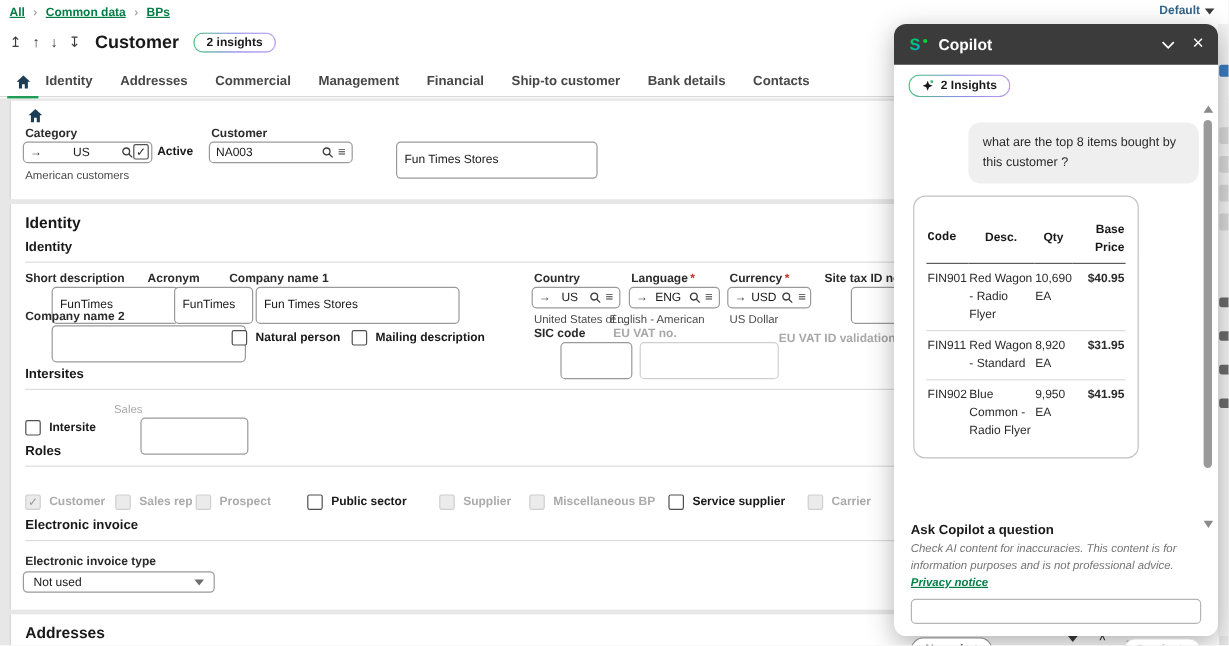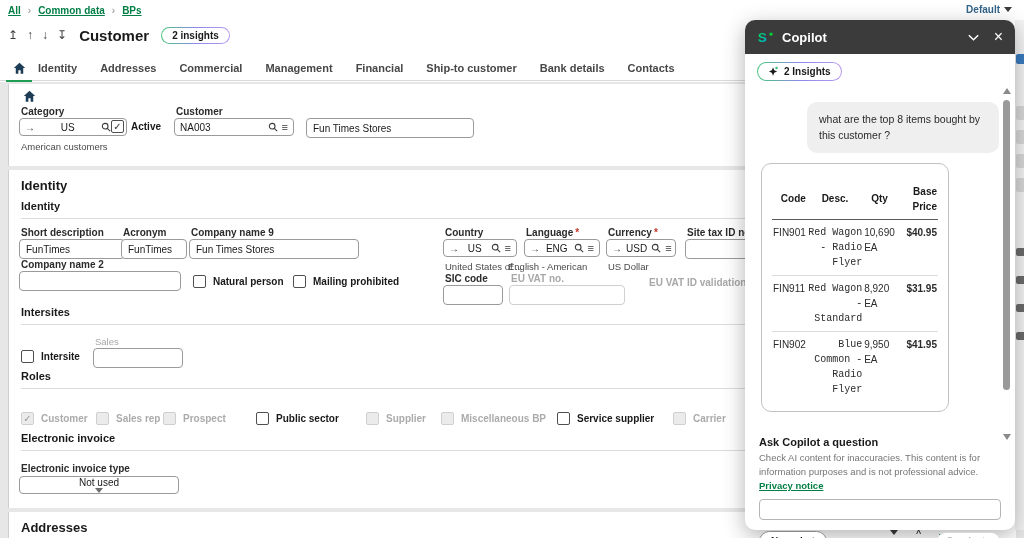--- a/index.html
+++ b/index.html
@@ -39,37 +39,37 @@
   .sec-title { position:absolute; font-size:13px; font-weight:bold; color:#191919; }
   .sub-title { position:absolute; font-size:11px; font-weight:bold; color:#191919; }
   .rule { position:absolute; left:12px; right:12px; border-top:1px solid #dcdcdc; }
 
   .f-label { position:absolute; font-size:10px; font-weight:bold; color:#2b2b2b; white-space:nowrap; }
   .f-label .req { color:#c7352b; margin-left:2px; }
   .f-label.dis { color:#a8a8a8; }
   .f-hint { position:absolute; font-size:9.5px; color:#4a4a4a; white-space:nowrap; }
   .f-hint.lite { color:#a8a8a8; }
 
-  .t-input { position:absolute; height:20px; border:1px solid #9a9a9a; border-radius:4px; background:#fff; font-size:10px; padding:0 6px; font-family:"Liberation Sans",sans-serif; color:#191919; }
+  .t-input { position:absolute; height:31px; border:1px solid #9a9a9a; border-radius:4px; background:#fff; font-size:10px; padding:0 6px; font-family:"Liberation Sans",sans-serif; color:#191919;margin-left:24px; }
   .t-input.dis { border-color:#cfcfcf; }
 
   .lookup { position:absolute; height:18px; border:1px solid #9a9a9a; border-radius:4px; background:#fff; display:flex; align-items:center; font-size:10px; padding:0 5px; gap:4px; cursor:text; }
   .lookup .goto { color:#3b3b3b; font-size:10px; cursor:pointer; }
   .lookup .val { flex:1; text-align:center; color:#191919; }
   .lookup .list-ic { color:#3b3b3b; font-size:11px; cursor:pointer; line-height:1; }
 
   .mag { width:10px; height:10px; cursor:pointer; flex:none; }
 
   .cb { width:13px; height:13px; border:1.5px solid #4f4f4f; border-radius:2px; background:#fff; display:inline-flex; align-items:center; justify-content:center; font-size:10px; color:#2e2e2e; cursor:pointer; flex:none; }
   .cb.dis { border:1px solid #cfcfcf; background:#ebebeb; cursor:default; color:#9a9a9a; }
   .cb-item { position:absolute; display:flex; align-items:center; gap:7px; }
   .cb-item .cb-label { font-size:10px; font-weight:bold; color:#191919; white-space:nowrap; }
   .cb-item.dis .cb-label { color:#ababab; }
 
-  .select-box { position:absolute; height:18px; border:1px solid #9a9a9a; border-radius:4px; background:#fff; display:flex; align-items:center; justify-content:space-between; font-size:10px; padding:0 8px; cursor:pointer;flex-direction:column; }
+  .select-box { position:absolute; height:18px; border:1px solid #9a9a9a; border-radius:4px; background:#fff; display:flex; align-items:center; justify-content:space-between; font-size:10px; padding:0 8px; cursor:pointer; }
   .select-box .sel-caret { border-top-color:#6e6e6e; }
 
   .refresh-ic { position:absolute; font-size:13px; color:#9a9a9a; cursor:pointer; }
 
   
   #copilot { position:absolute; left:745px; top:20px; width:270px; height:510px; background:#fff; border-radius:10px; box-shadow:0 6px 22px rgba(0,0,0,.3); z-index:5; }
   .cp-header { position:absolute; left:0; top:0; right:0; height:34px; background:#3b3b3b; border-radius:10px 10px 0 0; display:flex; align-items:center; padding:0 12px; }
   .cp-title { color:#fff; font-size:13px; font-weight:bold; margin-left:8px; flex:1; }
   .cp-hicon { margin-left:14px; cursor:pointer; display:flex; align-items:center; }
   .cp-close { color:#fff; font-size:16px; line-height:1; }
@@ -77,37 +77,37 @@
   .cp-badge-row { position:absolute; top:42px; left:12px; }
   .cp-badge { display:inline-flex; align-items:center; gap:5px; border:1.5px solid transparent; border-radius:999px;
     background:linear-gradient(#fff,#fff) padding-box, linear-gradient(90deg,#49c77e,#8b8ae8,#b89bf0) border-box;
     font-size:10px; font-weight:bold; padding:3px 10px; cursor:pointer; }
 
   .cp-chat { position:absolute; left:0; top:66px; right:0; height:340px; overflow:hidden; }
   .bubble-user { margin:16px 16px 10px 62px; background:#efefef; border-radius:10px; padding:9px 12px; font-size:10.5px; line-height:1.55; color:#2b2b2b; }
   .bubble-ai { margin:4px 66px 0 16px; background:#fff; border:1px solid #c2c2c2; border-radius:10px; padding:9px 10px; font-size:10.5px; line-height:1.5; color:#2b2b2b; }
   .ai-table { width:100%; border-collapse:collapse; margin-top:8px; font-size:10px; }
   .ai-table th { font-size:10px; font-weight:bold; color:#191919; padding:3px 1px 5px; border-bottom:1.5px solid #5a5a5a; text-align:center; }
-  .ai-table th:first-child { text-align:right; }
+  .ai-table th:first-child { text-align:left;font-family:Liberation Mono, monospace; }
   .ai-table th:last-child { text-align:right; }
   .ai-table td { padding:5px 1px; vertical-align:top; color:#2b2b2b; }
   .ai-table tbody tr + tr td { border-top:1px solid #dcdcdc; }
   .td-code { text-align:left; width:16%; }
-  .td-desc { text-align:right; width:37%;font-family:Liberation Mono, monospace; }
+  .td-desc { text-align:left; width:37%; }
   .td-qty { text-align:left; width:17%; }
   .td-price { text-align:right; width:30%; font-weight:bold; color:#191919; }
 
   .cp-scroll { position:absolute; right:3px; top:68px; width:10px; height:352px; }
   .scr-up { position:absolute; top:0; left:1px; width:0; height:0; border-left:4px solid transparent; border-right:4px solid transparent; border-bottom:6px solid #8a8a8a; cursor:pointer; }
   .scr-thumb { position:absolute; top:12px; left:1px; width:7px; height:290px; background:#9a9a9a; border-radius:4px; cursor:grab; }
   .scr-down { position:absolute; bottom:0; left:1px; width:0; height:0; border-left:4px solid transparent; border-right:4px solid transparent; border-top:6px solid #8a8a8a; cursor:pointer; }
 
   .cp-footer { position:absolute; left:0; top:408px; right:0; bottom:0; padding:8px 14px 0; }
   .cp-ask { font-size:11px; font-weight:bold; color:#191919; }
-  .cp-disc { margin-top:3px; font-size:9.5px; color:#757575; line-height:1.45; }
+  .cp-disc { margin-top:3px; font-size:9.5px; color:#757575; line-height:1.45;font-style:italic; }
   .cp-disc a { color:#007e45; font-weight:bold; text-decoration:underline; cursor:pointer; }
   .cp-input { margin-top:7px; width:100%; height:21px; border:1px solid #b5b5b5; border-radius:4px; font-size:10.5px; padding:0 8px; font-family:"Liberation Sans",sans-serif; }
   .cp-btns { margin-top:11px; display:flex; justify-content:space-between; align-items:center; }
   .btn-newchat { border:1px solid #8a8a8a; border-radius:999px; background:#fff; font-size:10px; font-weight:bold; color:#191919; padding:4px 11px; cursor:pointer; font-family:"Liberation Sans",sans-serif; }
   .btn-send { border:1px solid #d9d9d9; border-radius:999px; background:#fff; font-size:10px; font-weight:bold; color:#b5b5b5; padding:3px 10px; display:flex; align-items:center; gap:5px; cursor:default; font-family:"Liberation Sans",sans-serif; }
 
   
   .right-sliver { position:absolute; right:0; top:20px; width:9px; height:510px; background:#f3f3f3; z-index:3; }
   .right-sliver .blk { position:absolute; left:1px; width:8px; height:14px; background:#d8d8d8; border-radius:2px 0 0 2px; }
   .right-sliver .blk.dark { background:#6b6b6b; height:8px; }
@@ -203,21 +203,21 @@
     <div class="sec-title" style="left:12px;top:8px">Identity</div>
     <div class="sub-title" style="left:12px;top:30px">Identity</div>
     <div class="rule" style="top:48px"></div>
 
     <div class="f-label" style="left:12px;top:57px">Short description</div>
     <input class="t-input" style="left: 10px; top: 69px; width: 106px;" value="FunTimes">
 
     <div class="f-label" style="left:114px;top:57px">Acronym</div>
     <input class="t-input" style="left: 112px; top: 69px; width: 66px;" value="FunTimes">
 
-    <div class="f-label" style="left:182px;top:57px">Company name 9</div>
+    <div class="f-label" style="left:182px;top:57px">Company name 1</div>
     <input class="t-input" style="left: 180px; top: 69px; width: 170px;" value="Fun Times Stores">
 
     <div class="f-label" style="left:436px;top:57px">Country</div>
     <div class="lookup" style="left:434px;top:69px;width:74px">
       <span class="goto">→</span>
       <span class="val">US</span>
       <svg class="mag" viewBox="0 0 12 12">
           <circle cx="5" cy="5" r="3.4" fill="none" stroke="#3b3b3b" stroke-width="1.3"></circle>
           <line x1="7.6" y1="7.6" x2="11" y2="11" stroke="#3b3b3b" stroke-width="1.3"></line>
         </svg>
@@ -254,21 +254,21 @@
 
     <div class="f-label" style="left:12px;top:89px">Company name 2</div>
     <input class="t-input" style="left: 10px; top: 101px; width: 162px;">
 
     <div class="cb-item" style="left:184px;top:105px">
       <span class="cb"></span>
       <span class="cb-label">Natural person</span>
     </div>
     <div class="cb-item" style="left:284px;top:105px">
       <span class="cb"></span>
-      <span class="cb-label">Mailing prohibited</span>
+      <span class="cb-label">Mailing description</span>
     </div>
 
     <div class="f-label" style="left:436px;top:103px">SIC code</div>
     <input class="t-input" style="left: 434px; top: 115px; width: 60px;">
 
     <div class="f-label dis" style="left:502px;top:103px">EU VAT no.</div>
     <input class="t-input dis" style="left: 500px; top: 115px; width: 116px;">
 
     <div class="f-label dis" style="left:640px;top:107px">EU VAT ID validation</div>
     <span class="refresh-ic" style="left:738px;top:103px">↻</span>

